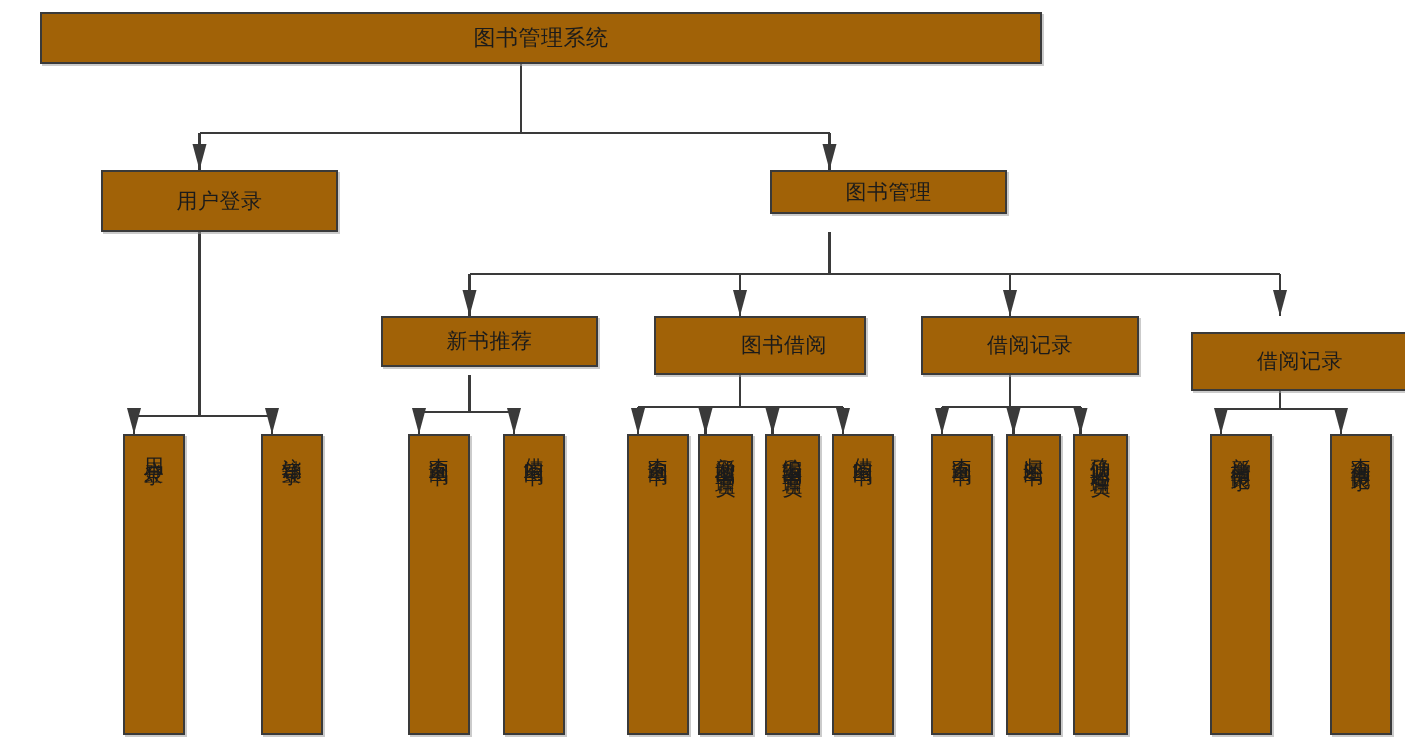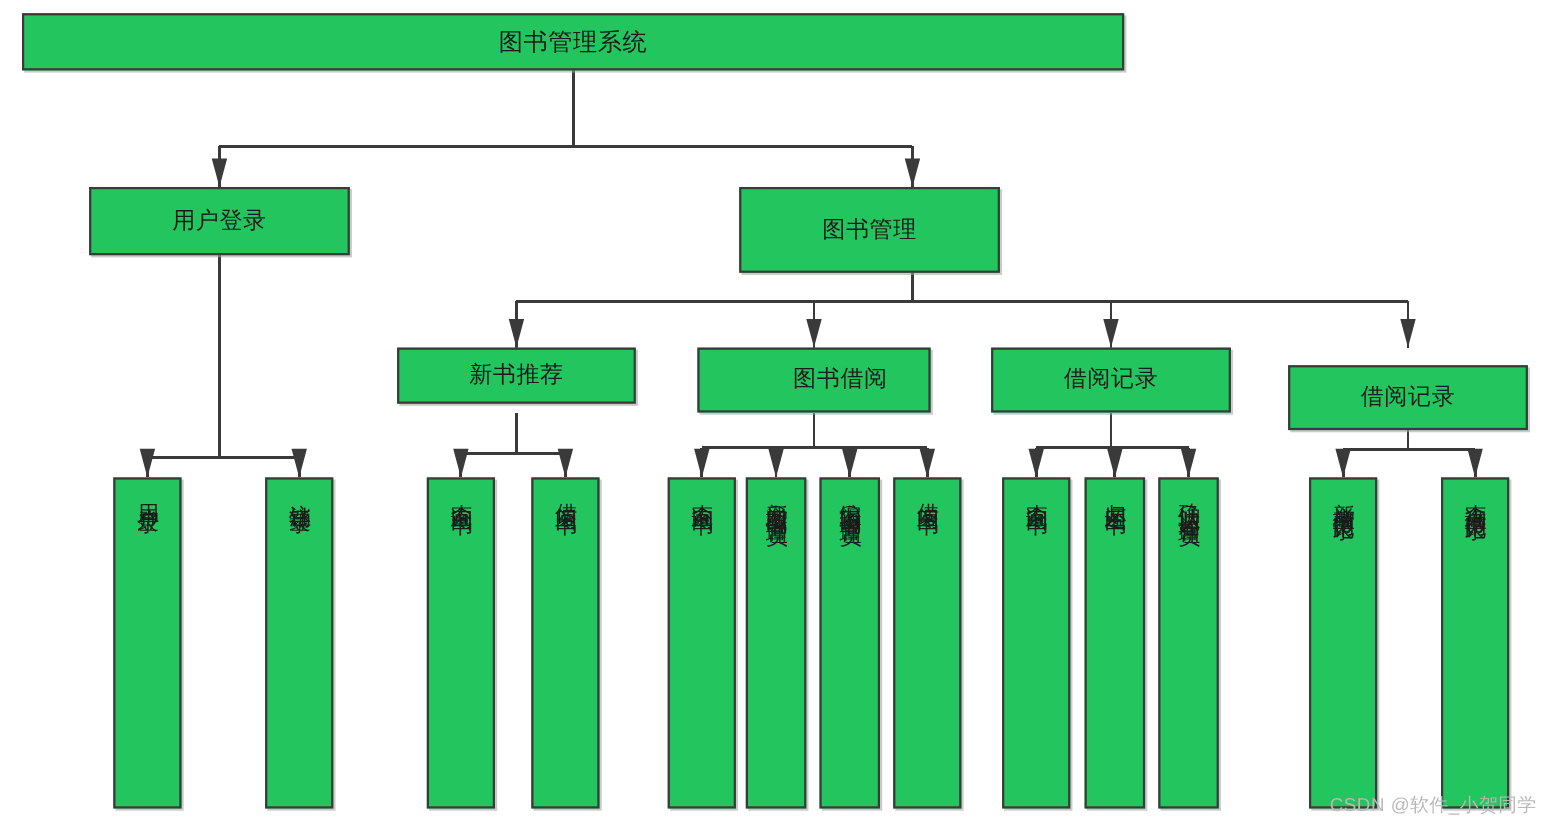--- a/index.html
+++ b/index.html
@@ -24,27 +24,28 @@
   svg.canvas {
     position: absolute;
     left: 0;
     top: 0;
     width: 1405px;
     height: 747px;
   }
   .node {
     position: absolute;
     box-sizing: border-box;
-    background: #22c55e;
+    background: #a16207;
     border: 2px solid #3a3a3a;
     box-shadow: 2px 2px 0 rgba(160,160,160,0.55);
     display: flex;
     align-items: center;
     justify-content: center;
     overflow: hidden;
+    margin-left: 20px;
   }
   .node .label {
     color: #1b1b1b;
     font-size: 21px;
     line-height: 1.18;
     letter-spacing: 0.5px;
     white-space: nowrap;
     text-align: center;
   }
   .node.vertical {
@@ -131,21 +132,21 @@
       <line x1="1341" y1="409" x2="1341" y2="434" stroke="#3a3a3a" stroke-width="2.6" shape-rendering="crispEdges"></line>
       <polygon points="1334,408 1348,408 1341,434" fill="#3a3a3a"></polygon>
     </svg>
   <div id="node-layer">
       <div class="node root" style="left: 20px; top: 12px; width: 1002px; height: 52px;">
         <span class="label">图书管理系统</span>
       </div>
       <div class="node" style="left: 81px; top: 170px; width: 237px; height: 62px;">
         <span class="label">用户登录</span>
       </div>
-      <div class="node" style="left: 672px; top: 170px; width: 237px; height: 78px;">
+      <div class="node" style="left: 750px; top: 170px; width: 237px; height: 44px;">
         <span class="label">图书管理</span>
       </div>
       <div class="node" style="left: 361px; top: 316px; width: 217px; height: 51px;">
         <span class="label">新书推荐</span>
       </div>
       <div class="node" style="left: 634px; top: 316px; width: 212px; height: 59px; padding-left: 48px;">
         <span class="label">图书借阅</span>
       </div>
       <div class="node" style="left: 901px; top: 316px; width: 218px; height: 59px;">
         <span class="label">借阅记录</span>
@@ -186,14 +187,13 @@
       <div class="node vertical" style="left: 1053px; top: 434px; width: 55px; height: 301px;">
         <span class="label">确认归还（管理员）</span>
       </div>
       <div class="node vertical" style="left: 1190px; top: 434px; width: 62px; height: 301px;">
         <span class="label">新增借阅记录</span>
       </div>
       <div class="node vertical" style="left: 1310px; top: 434px; width: 62px; height: 301px;">
         <span class="label">查询借阅记录</span>
       </div>
     </div>
-  <div class="watermark">CSDN @软件_小贺同学</div>
 </div>
 
 </body></html>

